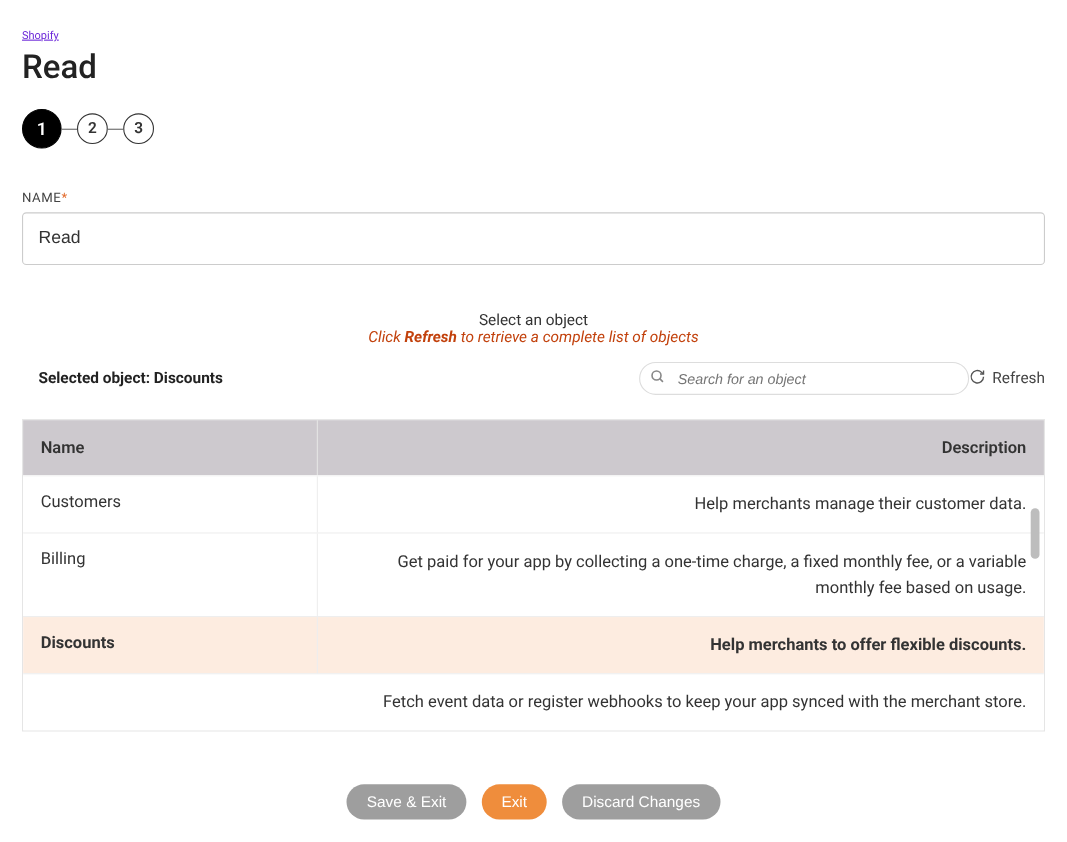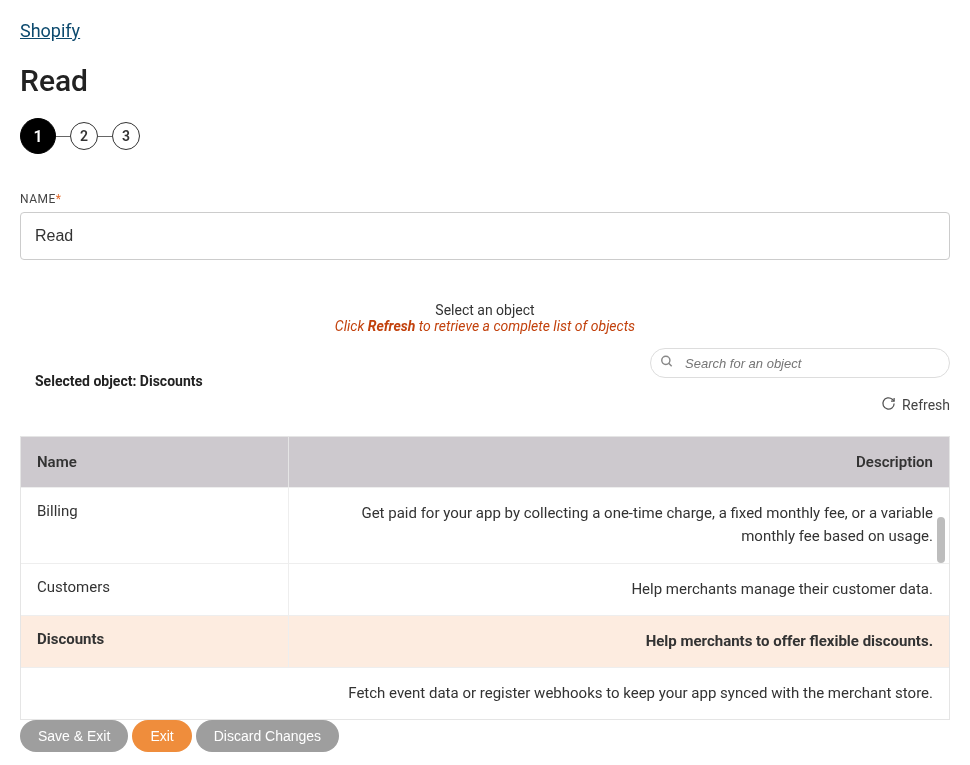--- a/index.html
+++ b/index.html
@@ -8,26 +8,26 @@
     height: 765px;
     font-family: -apple-system, BlinkMacSystemFont, "Segoe UI", Roboto, "Helvetica Neue", Arial, sans-serif;
     background: #fff;
     color: #333;
     overflow: hidden;
   }
   .page {
     padding: 20px 20px 0 20px;
   }
   .breadcrumb {
-    font-size: 18px;
+    font-size: 10px;
     text-decoration: underline;
-    color: #0c4a6e;
+    color: #6d28d9;
     cursor: pointer;
     display: inline-block;
-    margin-bottom: 22px;
+    margin-bottom: 6px;
   }
   .page-title {
     font-size: 30px;
     font-weight: 500;
     color: #222;
     margin-bottom: 20px;
   }
   .stepper {
     display: flex;
     align-items: center;
@@ -102,23 +102,21 @@
     margin-top: 14px;
     margin-left: 15px;
   }
   .selected-object {
     font-size: 14px;
     font-weight: 700;
     color: #222;
   }
   .search-wrap {
     display: flex;
-    align-items: flex-end;
-    gap: 18px;
-    flex-direction: column;
+    align-items: center;
   }
   .search-box {
     position: relative;
     width: 300px;
   }
   .search-box input {
     width: 100%;
     height: 30px;
     border: 1px solid #ddd;
     border-radius: 15px;
@@ -187,22 +185,24 @@
   .scrollbar-thumb {
     position: absolute;
     top: 28px;
     width: 8px;
     height: 46px;
     background: #bdbdbd;
     border-radius: 4px;
   }
   .button-row {
     display: flex;
-    gap: 4px;
+    gap: 14px;
+    margin-top: 48px;
     padding-bottom: 20px;
+    justify-content: center;
   }
   .btn {
     border: none;
     border-radius: 16px;
     padding: 8px 18px;
     font-size: 14px;
     cursor: pointer;
     color: #fff;
   }
   .btn-grey { background: #9e9e9e; }
@@ -262,26 +262,26 @@
       </div>
     </div>
 
     <div class="table-wrap">
       <div class="table-header">
         <div class="col-name">Name</div>
         <div class="col-desc">Description</div>
       </div>
       <div class="table-body" id="table-body">
           <div class="table-row">
+            <div class="col-name">Customers</div>
+            <div class="col-desc">Help merchants manage their customer data.</div>
+          </div>
+          <div class="table-row">
             <div class="col-name">Billing</div>
             <div class="col-desc">Get paid for your app by collecting a one-time charge, a fixed monthly fee, or a variable monthly fee based on usage.</div>
-          </div>
-          <div class="table-row">
-            <div class="col-name">Customers</div>
-            <div class="col-desc">Help merchants manage their customer data.</div>
           </div>
           <div class="table-row selected">
             <div class="col-name">Discounts</div>
             <div class="col-desc">Help merchants to offer flexible discounts.</div>
           </div>
           <div class="table-row">
             <div class="col-desc">Fetch event data or register webhooks to keep your app synced with the merchant store.</div>
           </div>
         </div>
       <div class="scrollbar-track">

